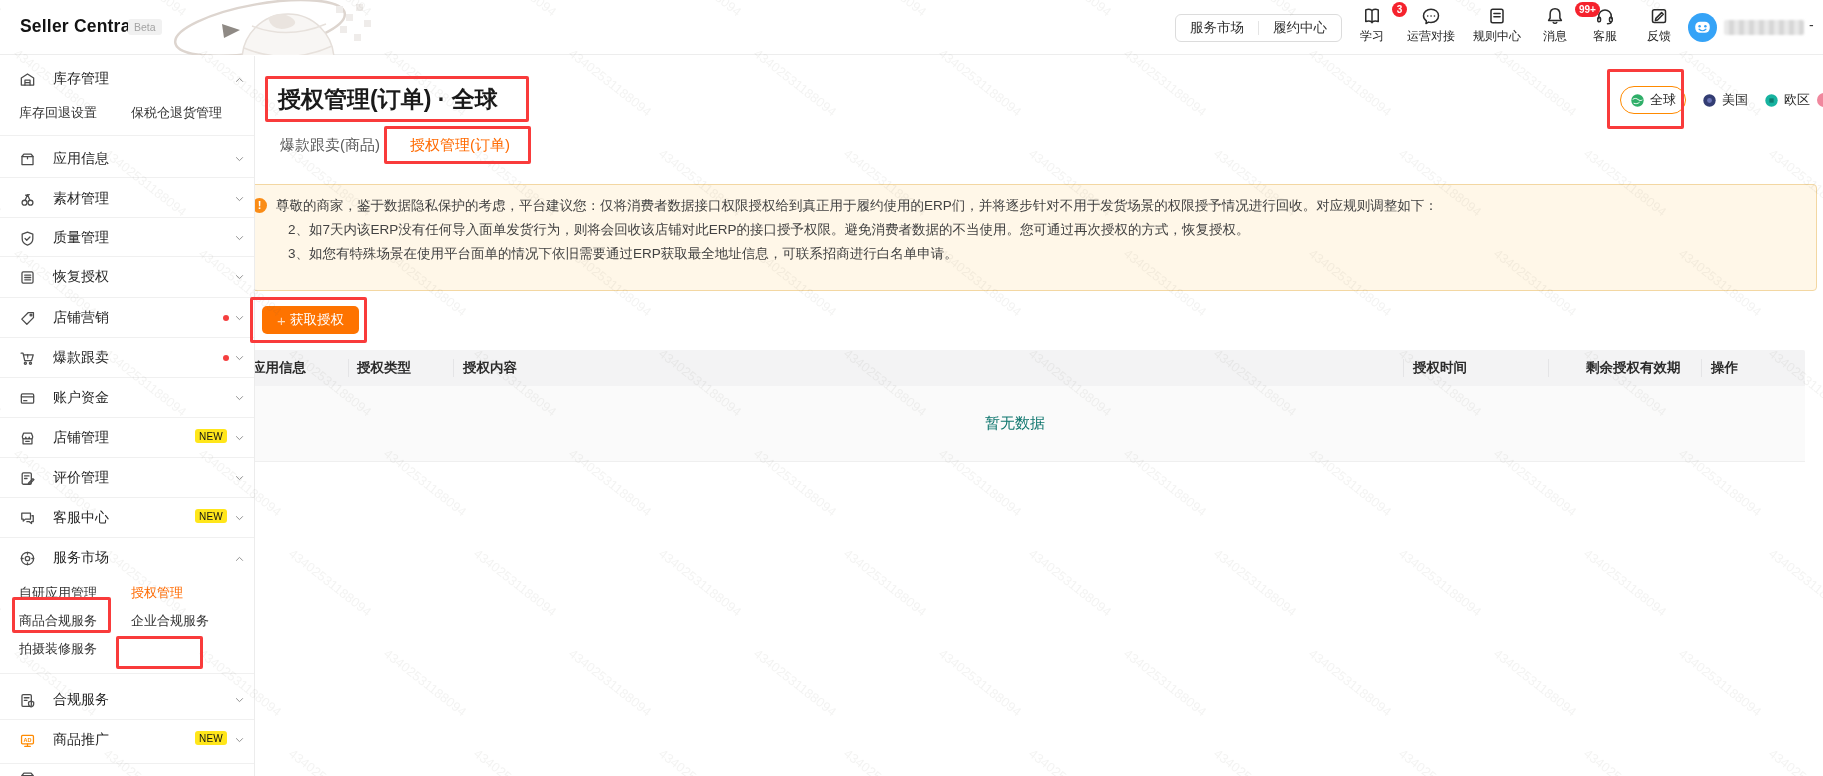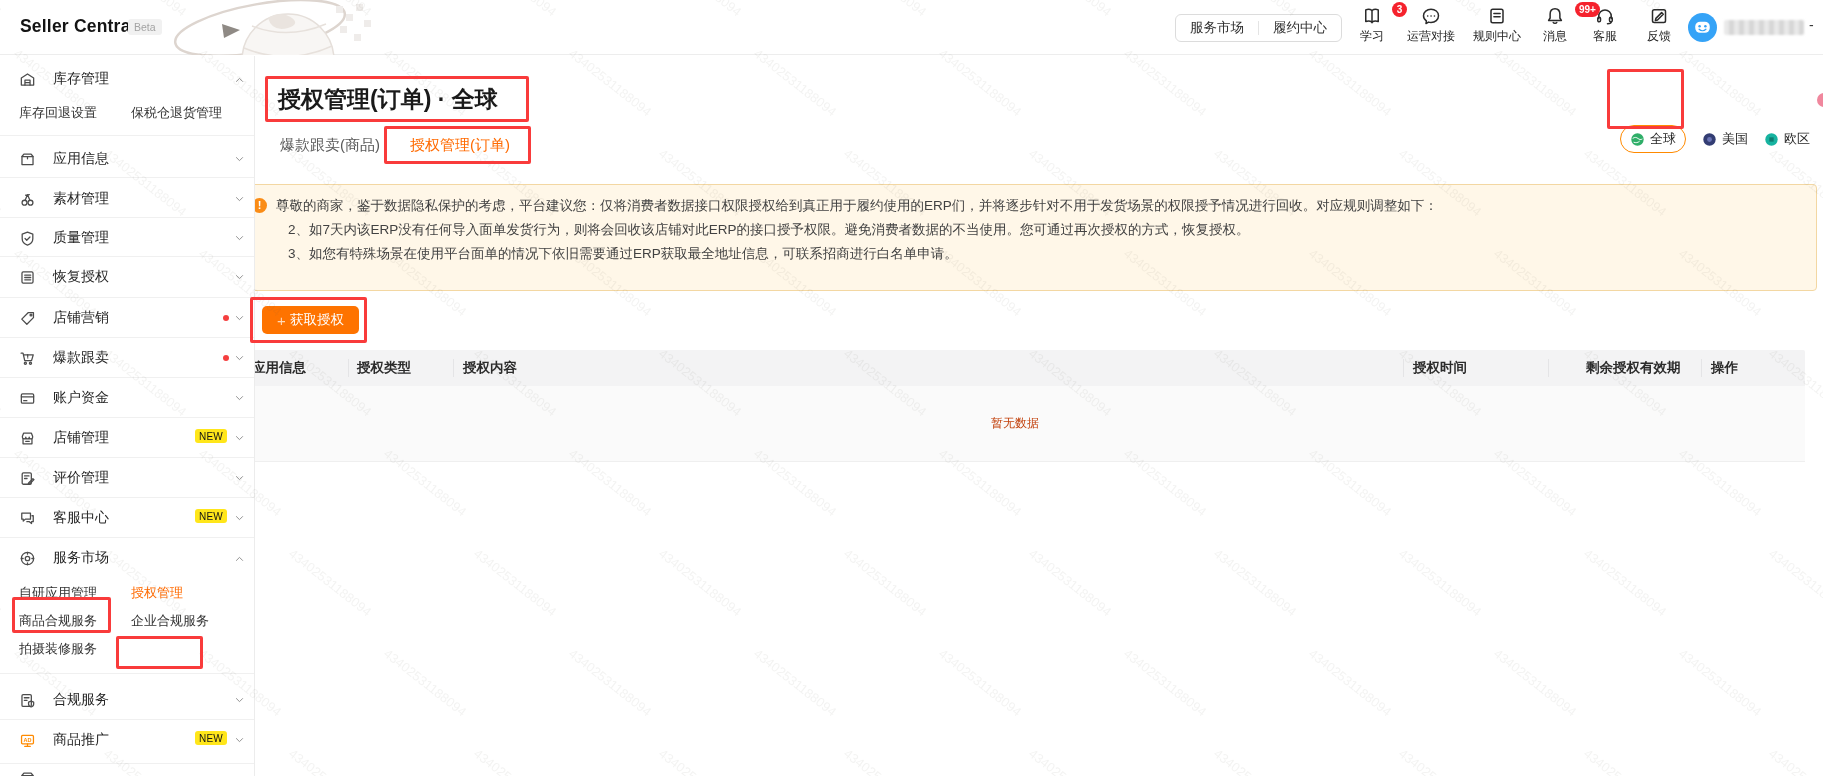--- a/index.html
+++ b/index.html
@@ -40,39 +40,39 @@
   .subcell.active { color:#ff6a00; }
   .sdiv { position:absolute; left:0; width:254px; height:1px; background:#f0f0f0; }
 
   
   .page-title { position:absolute; left:278px; top:84px; font-size:23px; font-weight:700; color:#1a1a1a; z-index:2; }
   .tabs { position:absolute; left:278px; top:134px; display:flex; gap:26px; z-index:2; }
   .tab { font-size:15px; color:#595959; cursor:pointer; padding:2px 2px; }
   .tab.active { color:#ff6a00; }
 
   .regions { position:absolute; left:1620px; top:86px; display:flex; align-items:center; gap:16px; z-index:2; }
-  .region { display:flex; align-items:center; gap:5px; font-size:13px; color:#262626; cursor:pointer; white-space:nowrap;margin-top:39px; }
+  .region { display:flex; align-items:center; gap:5px; font-size:13px; color:#262626; cursor:pointer; white-space:nowrap; }
   .region.selected { border:1px solid #ff8a00; border-radius:15px; padding:4px 9px; background:#fff; }
   .region .ricon { width:15px; height:15px; }
   .partial-region { position:absolute; left:1817px; top:93px; width:14px; height:14px; border-radius:50%; background:#f0879d; z-index:2; }
 
   .notice { position:absolute; left:237px; top:184px; width:1580px; height:107px; background:#fff7e8; border:1px solid #f3d7a2; border-radius:4px; padding:9px 16px 9px 38px; z-index:1; }
   .warn { position:absolute; left:14px; top:13px; width:15px; height:15px; background:#fa8c16; color:#fff; border-radius:50%; font-size:11px; font-weight:700; text-align:center; line-height:15px; }
   .nline { font-size:13.5px; color:#424242; line-height:24px; white-space:nowrap; }
   .nitem { padding-left:12px; }
 
   .getauth { position:absolute; left:262px; top:306px; width:97px; height:28px; background:#fe7300; color:#fff; border:none; border-radius:5px; font-size:13.5px; cursor:pointer; font-family:inherit; z-index:1; display:flex; align-items:center; justify-content:center; gap:4px; }
   .getauth .plus { font-size:15px; color:#ffd9b8; line-height:1; }
 
   .tablewrap { position:absolute; left:225px; top:350px; width:1580px; z-index:1; }
   .thead { position:relative; height:36px; background:#f3f3f4; border-radius:2px 2px 0 0; }
   .th { position:absolute; top:9px; font-size:13.5px; font-weight:700; color:#2b2b2b; white-space:nowrap; }
   .thsep { position:absolute; top:9px; width:1px; height:18px; background:#e4e4e6; }
   .tbody { height:76px; background:#fafafa; border-bottom:1px solid #efefef; display:flex; align-items:center; justify-content:center; }
-  .empty { font-size:12px; color:#c2410c;text-align:right; }
+  .empty { font-size:15px; color:#0f766e;text-align:right; }
 
   
   #wm { position:absolute; left:0; top:0; width:1823px; height:776px; pointer-events:none; z-index:30; overflow:hidden; }
   #wm span { position:absolute; font-size:13px; color:rgba(95,88,80,0.075); transform:rotate(38deg); white-space:nowrap; }
   .ann { position:absolute; border:3px solid #f93b3b; border-radius:2px; z-index:40; pointer-events:none; }
 
   svg { display:block; }
 </style>
 </head>
 <body>

